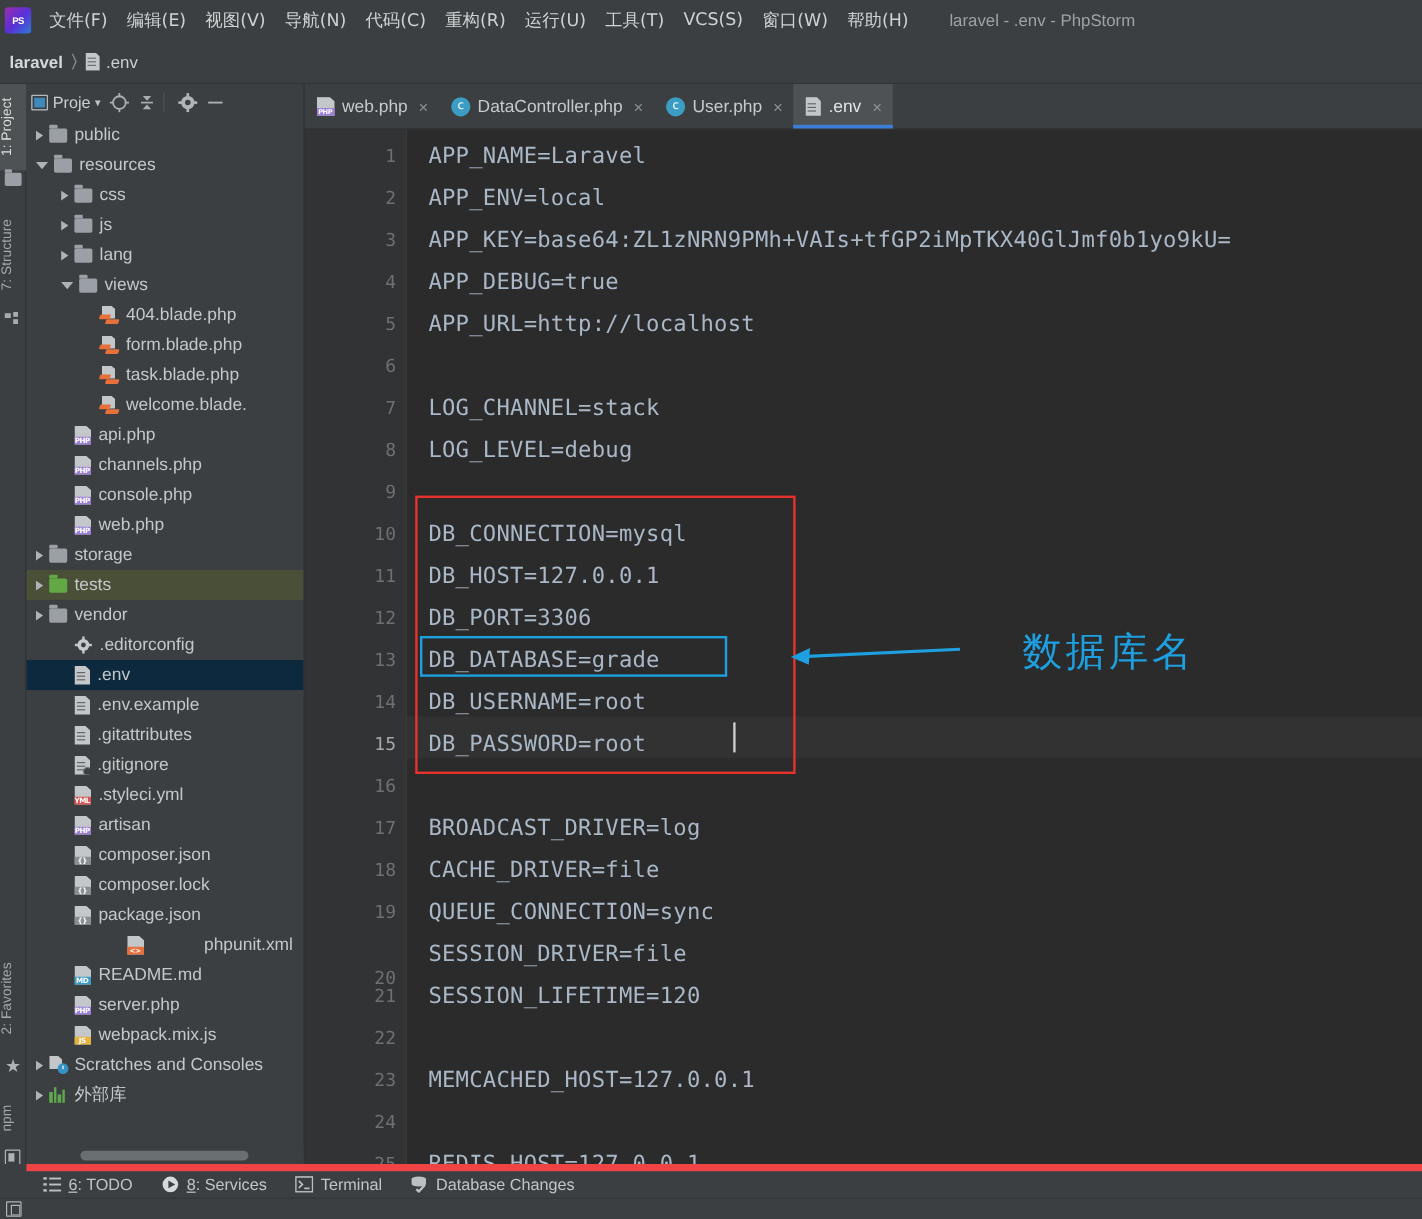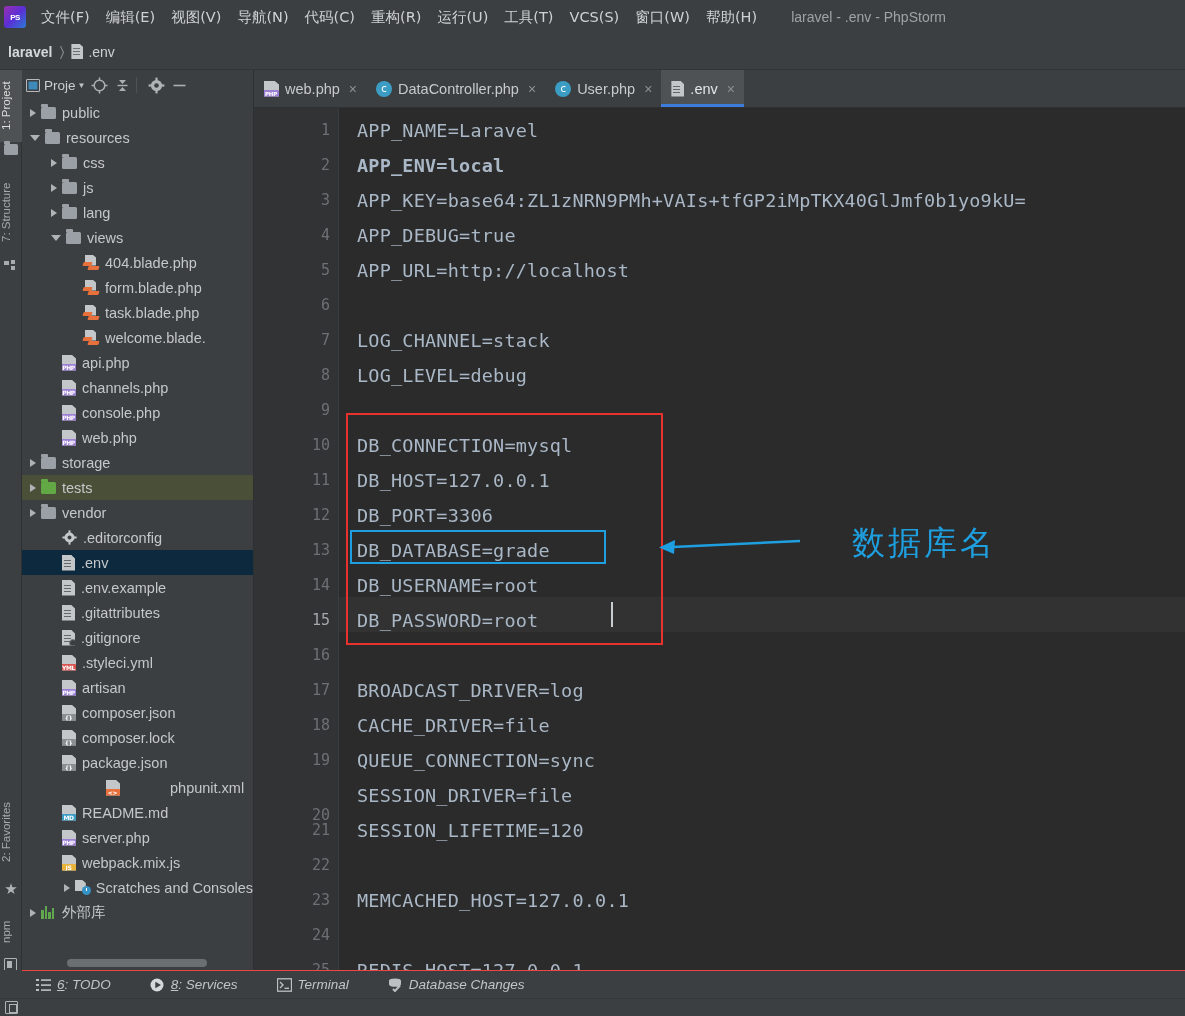--- a/index.html
+++ b/index.html
@@ -250,22 +250,22 @@
   }
   .anno-text {
     position:absolute; color:#1e9fe0; font-size:33px; letter-spacing:3px;
     font-family:"DejaVu Sans", sans-serif; white-space:nowrap;
   }
   .anno-arrow { position:absolute; pointer-events:none; }
 
   
   .bottombar {
     position:absolute; left:22px; top:970px; width:1163px; height:28px;
-    background:#3c3f41; display:flex; align-items:center; gap:39px;
-    padding-left:14px; border-top:1px solid #ef4444;font-style:italic;
+    background:#3c3f41; display:flex; align-items:center; gap:24px;
+    padding-left:14px; border-top:6px solid #ef4444;
   }
   .bb-item { display:flex; align-items:center; gap:6px; font-size:13.5px; color:#c2c5c7; }
   .bb-item u { text-decoration:underline; }
   .bb-ico { width:15px; height:14px; flex:0 0 auto; position:relative; }
   .statusbar {
     position:absolute; left:0; top:998px; width:1185px; height:18px;
     background:#3c3f41; border-top:1px solid #343739;
   }
   .sb-ico {
     position:absolute; left:5px; top:2px; width:13px; height:13px;
@@ -577,21 +577,21 @@
           </span>
           <span>server.php</span>
         </div>
         <div class="trow" style="padding-left: 29px;">
           <span class="arrow blank"></span>
           <span class="fico">
             <span class="tag" style="background: rgb(232, 179, 58);">JS</span>
           </span>
           <span>webpack.mix.js</span>
         </div>
-        <div class="trow" style="padding-left: 8px; justify-content: flex-end;">
+        <div class="trow" style="padding-left: 8px;">
           <span class="arrow "></span>
           <span class="scratch-ico">
             <span class="p"></span>
             <span class="c"></span>
           </span>
           <span>Scratches and Consoles</span>
         </div>
         <div class="trow" style="padding-left: 8px;">
           <span class="arrow "></span>
           <span class="lib-ico">
@@ -658,21 +658,21 @@
         <div class="ln" style="top: 635px;">19</div>
         <div class="ln" style="top: 670px; margin-top: 20px;">20</div>
         <div class="ln" style="top: 705px;">21</div>
         <div class="ln" style="top: 740px;">22</div>
         <div class="ln" style="top: 775px;">23</div>
         <div class="ln" style="top: 810px;">24</div>
         <div class="ln" style="top: 845px;">25</div>
       </div>
     <div class="code-area" id="code-root">
         <div class="cl" style="top: 5px;">APP_NAME=Laravel</div>
-        <div class="cl" style="top: 40px; font-weight: bold;">APP_ENV=local</div>
+        <div class="cl" style="top: 40px;">APP_ENV=local</div>
         <div class="cl" style="top: 75px;">APP_KEY=base64:ZL1zNRN9PMh+VAIs+tfGP2iMpTKX40GlJmf0b1yo9kU=</div>
         <div class="cl" style="top: 110px;">APP_DEBUG=true</div>
         <div class="cl" style="top: 145px;">APP_URL=http://localhost</div>
         <div class="cl" style="top: 180px;"></div>
         <div class="cl" style="top: 215px;">LOG_CHANNEL=stack</div>
         <div class="cl" style="top: 250px;">LOG_LEVEL=debug</div>
         <div class="cl" style="top: 285px;"></div>
         <div class="cl" style="top: 320px;">DB_CONNECTION=mysql</div>
         <div class="cl" style="top: 355px;">DB_HOST=127.0.0.1</div>
         <div class="cl" style="top: 390px;">DB_PORT=3306</div>

